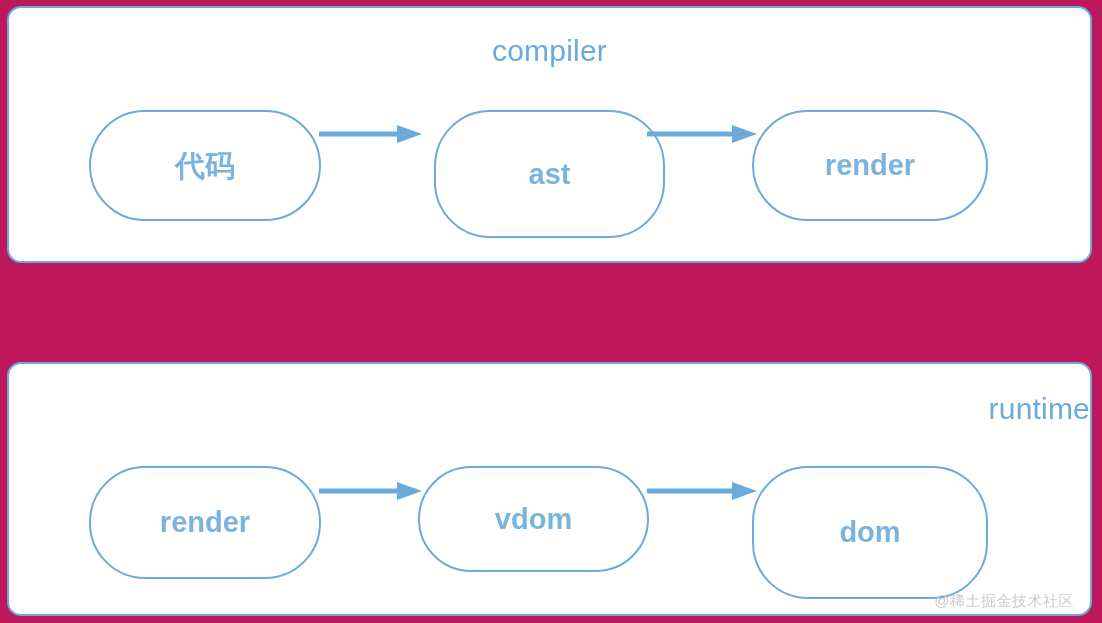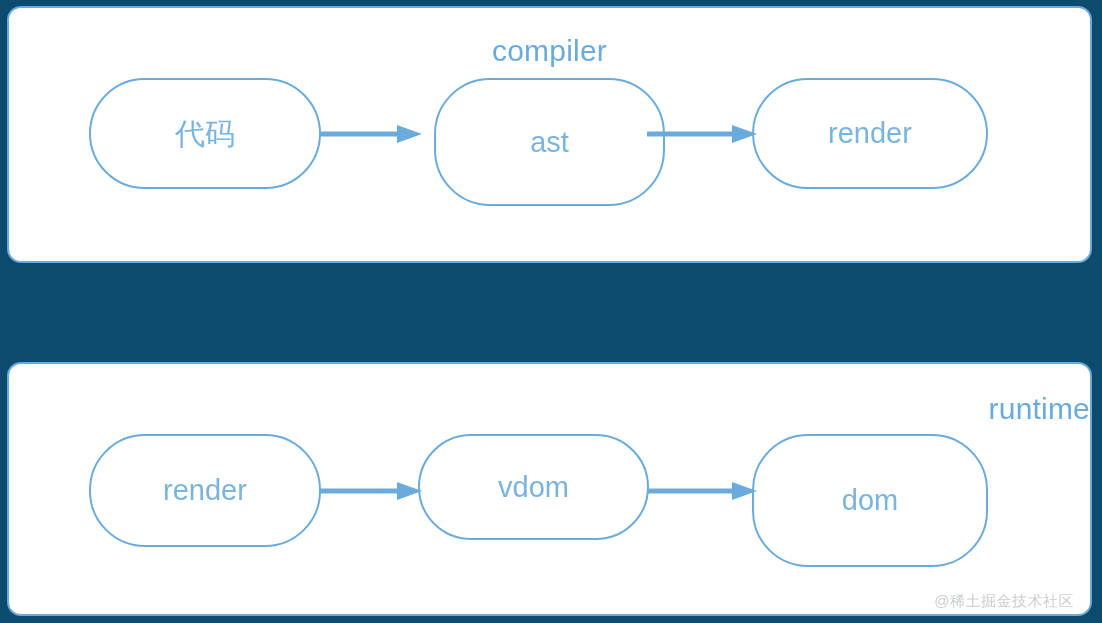--- a/index.html
+++ b/index.html
@@ -7,21 +7,21 @@
     padding: 0;
     background: #ffffff;
   }
   body {
     font-family: "Liberation Sans", "DejaVu Sans", sans-serif;
   }
   #canvas {
     position: relative;
     width: 1102px;
     height: 623px;
-    background: #0c4a6e;
+    background: #be185d;
     overflow: hidden;
   }
   .group-box {
     position: absolute;
     border: 2.5px solid #6aabdc;
     border-radius: 14px;
     background: #ffffff;
     box-sizing: border-box;
   }
   #group-compiler {
@@ -55,23 +55,24 @@
     position: absolute;
     box-sizing: border-box;
     border: 2.5px solid #6aabdc;
     border-radius: 56px;
     background: #ffffff;
     display: flex;
     align-items: center;
     justify-content: center;
     color: #7ab4de;
     font-size: 29px;
-    font-weight: 400;
+    font-weight: 700;
     line-height: 1;
     white-space: nowrap;
+    margin-top: 32px;
   }
   .node.cjk {
     font-family: "DejaVu Sans", "Liberation Sans", sans-serif;
     font-size: 30px;
   }
 
   
   #node-code    { left: 89px;  top: 78px;  width: 232px; height: 111px; }
   #node-ast     { left: 434px; top: 78px;  width: 231px; height: 128px; }
   #node-render1 { left: 752px; top: 78px;  width: 236px; height: 111px; }

